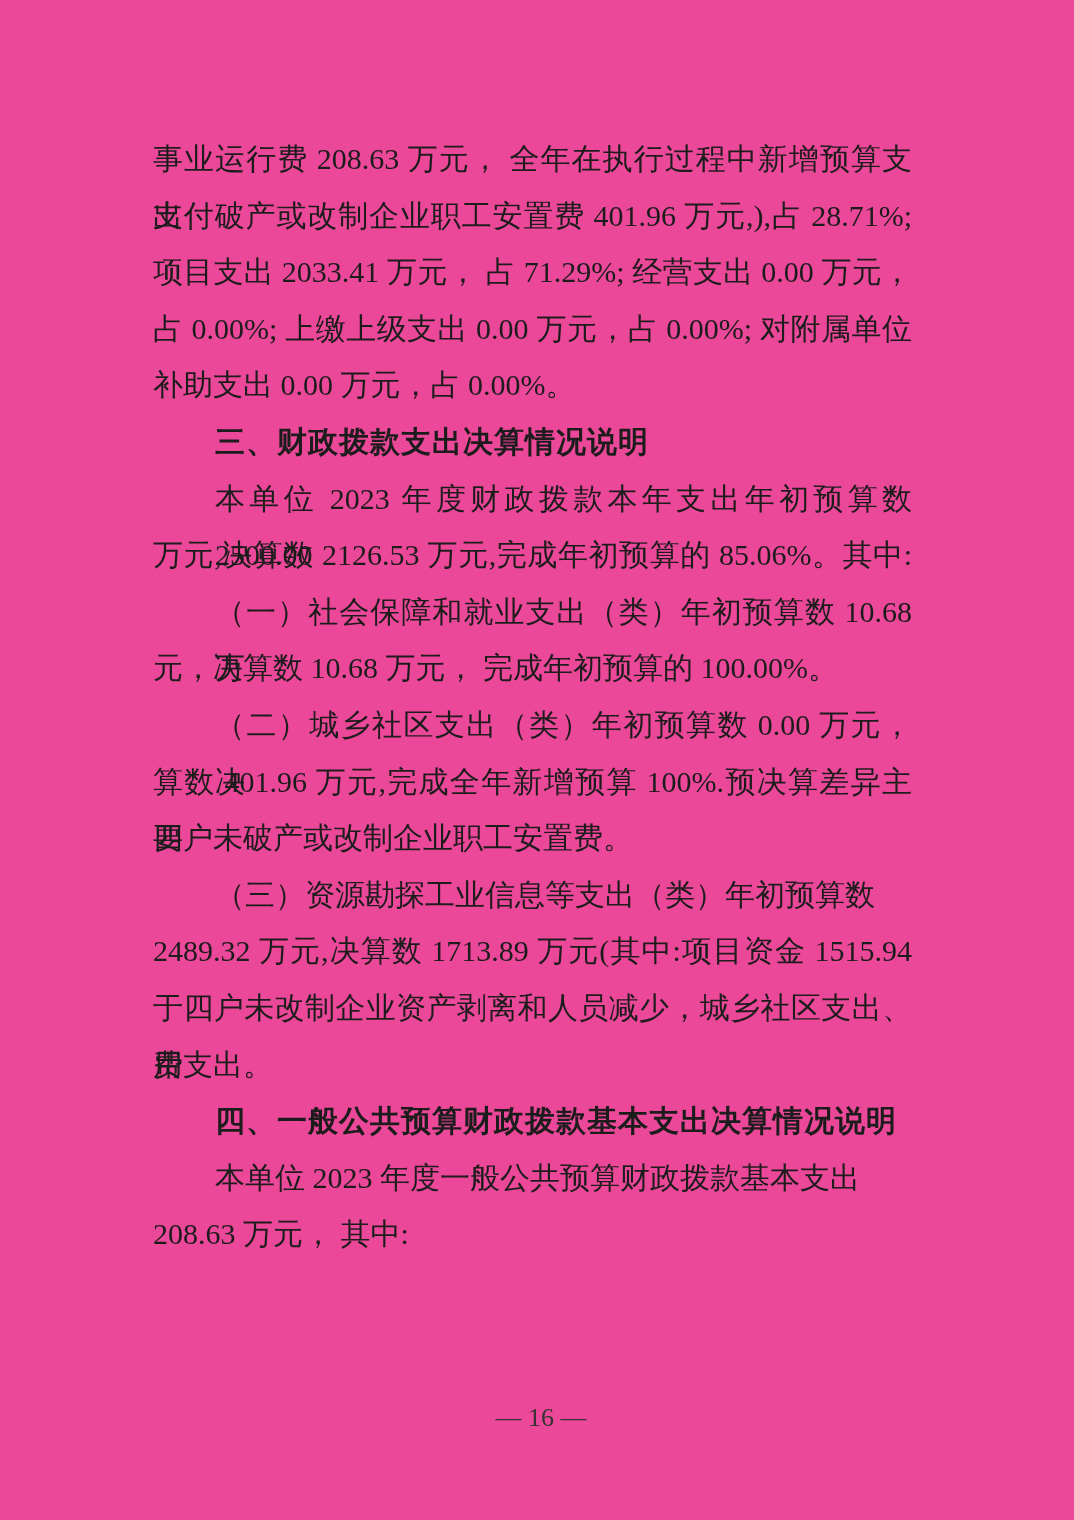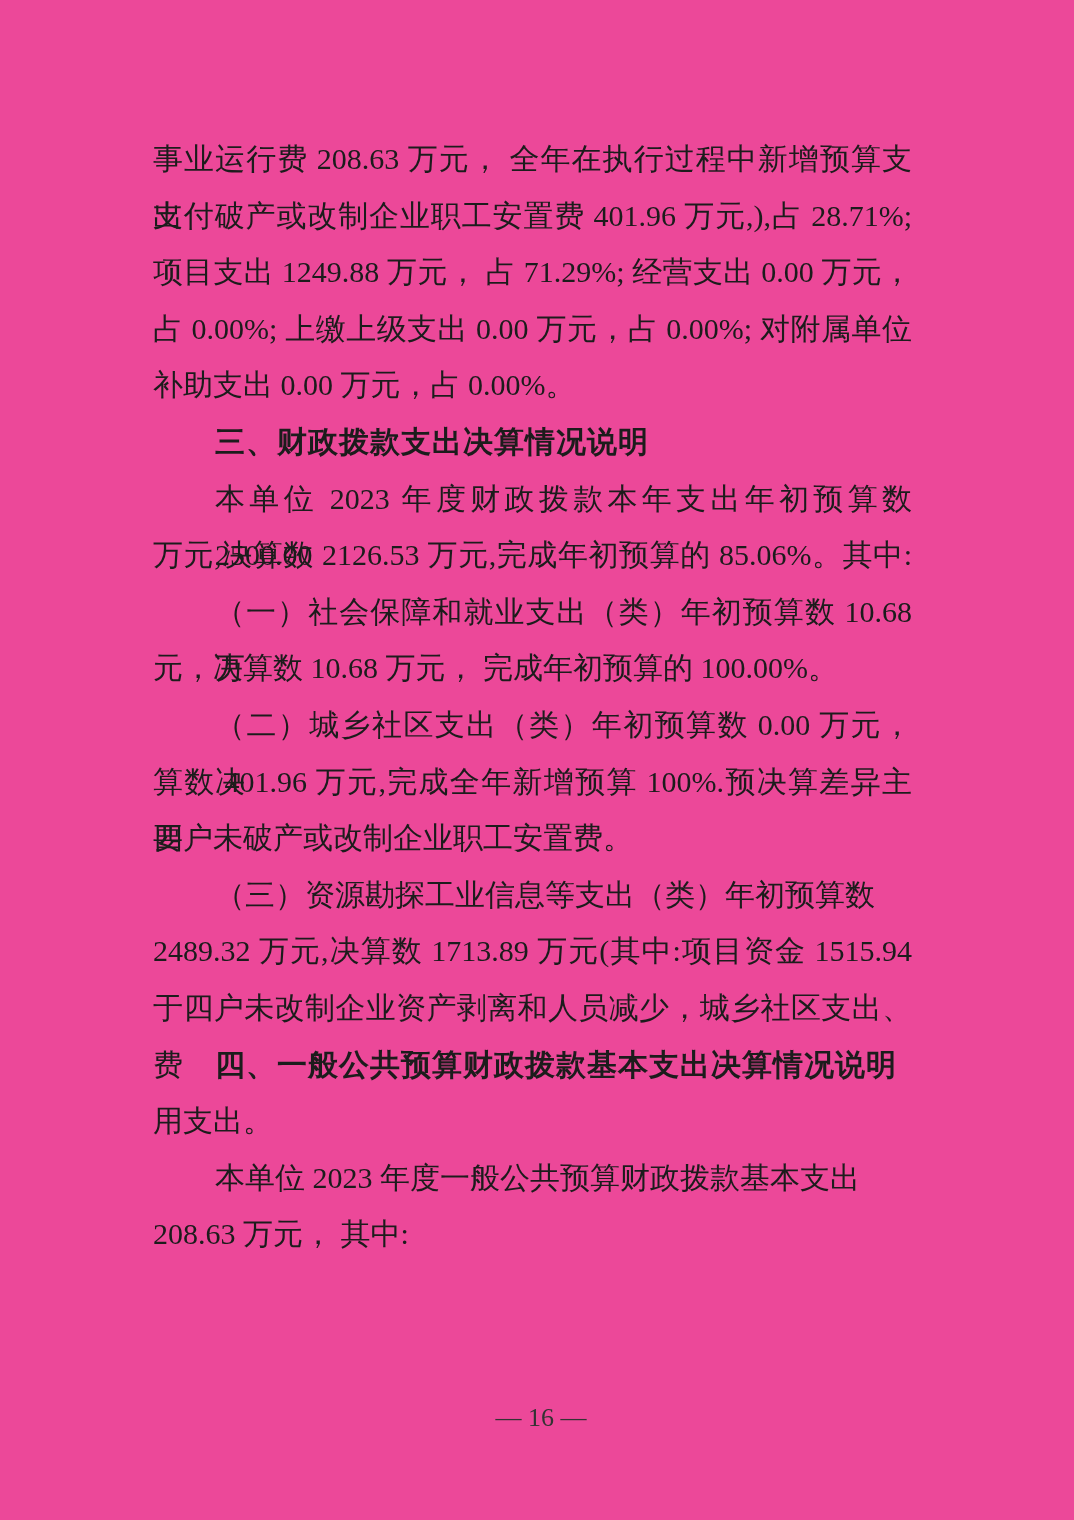--- a/index.html
+++ b/index.html
@@ -55,34 +55,34 @@
     color: #333333;
   }
 </style>
 </head>
 <body>
 
 <div class="page">
   <div class="content">
     <div class="ln j">事业运行费 208.63 万元， 全年在执行过程中新增预算支出</div>
     <div class="ln j">支付破产或改制企业职工安置费 401.96 万元,),占 28.71%;</div>
-    <div class="ln j">项目支出 1249.88 万元， 占 71.29%; 经营支出 0.00 万元，</div>
+    <div class="ln j">项目支出 2033.41 万元， 占 71.29%; 经营支出 0.00 万元，</div>
     <div class="ln j">占 0.00%; 上缴上级支出 0.00 万元，占 0.00%; 对附属单位</div>
     <div class="ln">补助支出 0.00 万元，占 0.00%。</div>
     <div class="ln hd ind">三、财政拨款支出决算情况说明</div>
     <div class="ln j ind">本单位 2023 年度财政拨款本年支出年初预算数 2500.00</div>
     <div class="ln j">万元,决算数 2126.53 万元,完成年初预算的 85.06%。其中:</div>
     <div class="ln j ind">（一）社会保障和就业支出（类）年初预算数 10.68 万</div>
     <div class="ln">元，决算数 10.68 万元， 完成年初预算的 100.00%。</div>
     <div class="ln j ind">（二）城乡社区支出（类）年初预算数 0.00 万元， 决</div>
     <div class="ln j">算数 401.96 万元,完成全年新增预算 100%.预决算差异主要</div>
     <div class="ln">四户未破产或改制企业职工安置费。</div>
     <div class="ln ind">（三）资源勘探工业信息等支出（类）年初预算数</div>
     <div class="ln j">2489.32 万元,决算数 1713.89 万元(其中:项目资金 1515.94</div>
     <div class="ln j">于四户未改制企业资产剥离和人员减少，城乡社区支出、费</div>
+    <div class="ln">用支出。</div>
     <div class="ln hd ind">四、一般公共预算财政拨款基本支出决算情况说明</div>
-    <div class="ln">用支出。</div>
     <div class="ln ind">本单位 2023 年度一般公共预算财政拨款基本支出</div>
     <div class="ln">208.63 万元， 其中:</div>
   </div>
 
   <div class="footer">—  16  —</div>
 </div>
 
 </body></html>

